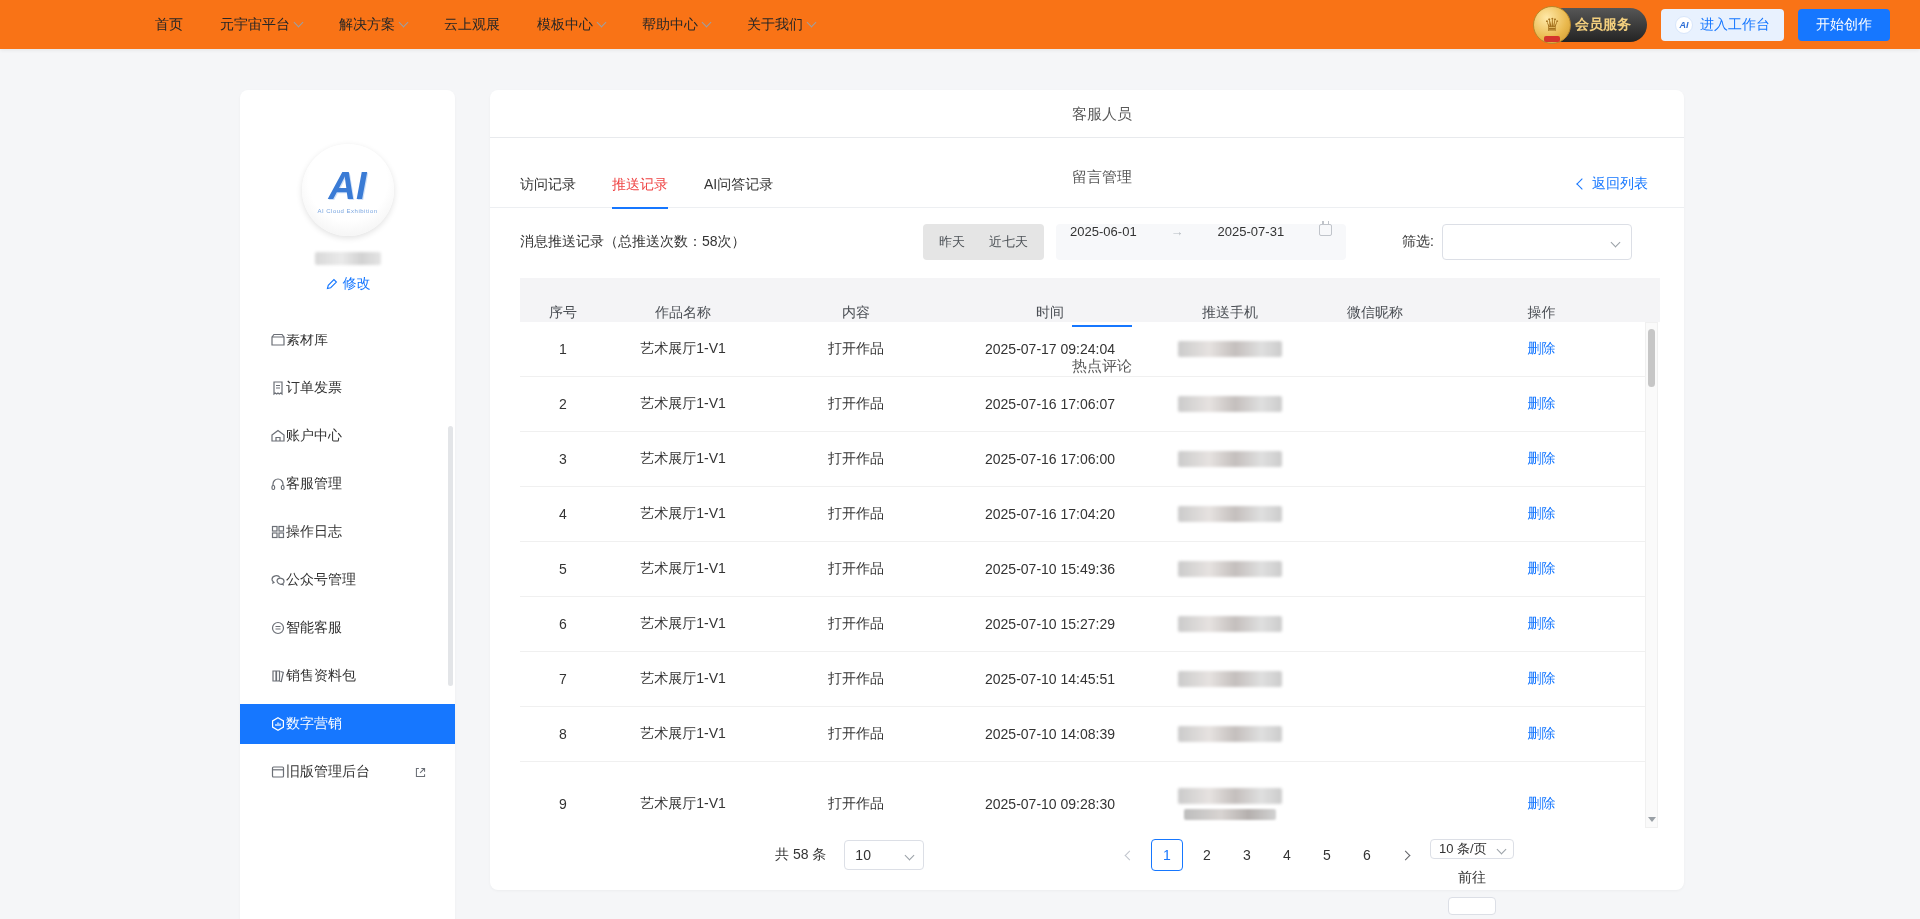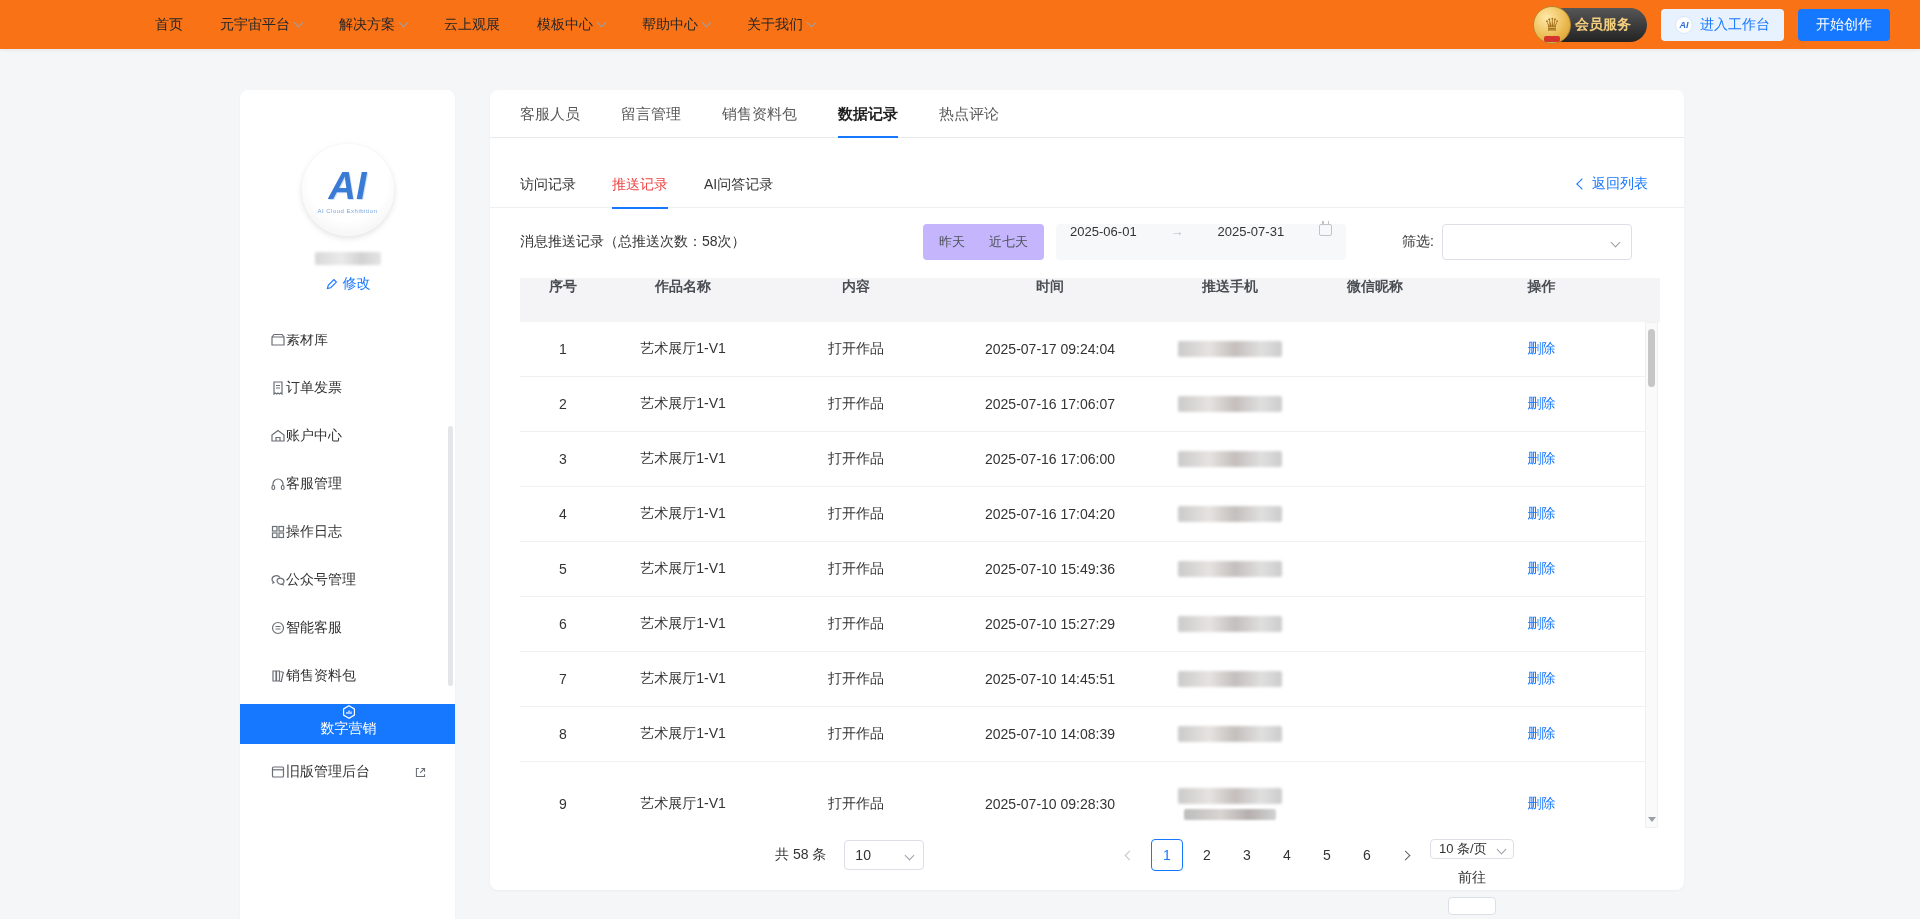--- a/index.html
+++ b/index.html
@@ -45,60 +45,60 @@
   .avatar .sub { font-size:6px; color:#7aa6e0; margin-top:3px; letter-spacing:.5px; }
   .user-redact { margin:16px auto 0; width:66px; height:13px; border-radius:2px;
                  background:linear-gradient(90deg,#d8d8d8,#eaeaea 40%,#d2d2d2 70%,#e4e4e4); filter:blur(1.5px); }
   .edit-link { margin:10px auto 0; width:fit-content; color:#1677ff; font-size:14px; cursor:pointer;
                display:flex; align-items:center; gap:5px; }
   .menu { position:absolute; top:244px; left:0; right:0; bottom:0; overflow:hidden; }
   .menu-list { margin-top:-14px; }
   .menu-item { height:40px; margin-bottom:8px; display:flex; align-items:center; 
                padding:0 28px 0 30px; color:#333; cursor:pointer; }
   .menu-item svg { flex:0 0 auto; stroke:#6b6f76; }
-  .menu-item.active { background:#1677ff; color:#fff; margin-bottom:8px;flex-direction:column; }
+  .menu-item.active { background:#1677ff; color:#fff; margin-bottom:8px; }
   .menu-item.active svg { stroke:#fff; }
   .menu-item .ext { margin-left:auto; }
   .side-scroll { position:absolute; right:2px; top:336px; width:5px; height:260px; border-radius:3px; background:#e3e5e8; }
   
   .main-card { position:absolute; left:490px; top:90px; width:1194px; height:800px; background:#fff;
                border-radius:8px; box-shadow:0 1px 3px rgba(0,0,0,.04); }
   .tabs-row { position:absolute; top:0; left:0; right:0; height:48px; border-bottom:1px solid #e8eaed;
-              display:flex; align-items:center; gap:41px; padding-left:30px; }
+              display:flex; align-items:center; gap:15px; padding-left:30px;flex-direction:column; }
   .tab { font-size:15px; color:#595959; cursor:pointer; position:relative; height:48px; line-height:48px; }
   .tab.active { color:#1f1f1f; font-weight:bold; }
   .tab.active::after { content:""; position:absolute; left:0; right:0; bottom:0; height:2px; background:#1677ff; }
   .subtabs-row { position:absolute; top:70px; left:0; right:0; height:48px; border-bottom:1px solid #edeff2;
                  display:flex; align-items:center; gap:36px; padding-left:30px; }
   .subtab { font-size:14px; color:#333; cursor:pointer; position:relative; height:48px; line-height:48px; }
   .subtab.active { color:#ef4444; }
   .subtab.active::after { content:""; position:absolute; left:0; right:0; bottom:-1px; height:2px; background:#1677ff; }
   .back-link { position:absolute; right:36px; top:70px; height:48px; display:flex; align-items:center; gap:6px;
                color:#1677ff; cursor:pointer; }
   .chev-left { width:8px; height:8px; border-left:1.5px solid #1677ff; border-bottom:1.5px solid #1677ff;
                transform:rotate(45deg); display:inline-block; }
   
   .filter-row { position:absolute; top:132px; left:30px; right:52px; height:40px; display:flex; align-items:center; }
   .summary { font-size:14px; color:#333; }
   .filter-controls { margin-left:auto; display:flex; align-items:center; }
-  .quick-group { background:#c4b5fd; border-radius:4px; height:36px; display:flex; align-items:center; padding:0 4px; }
+  .quick-group { background:#e5e5e5; border-radius:4px; height:36px; display:flex; align-items:center; padding:0 4px; }
   .quick-btn { padding:0 12px; height:28px; line-height:28px; font-size:13px; color:#4e5358; cursor:pointer; border-radius:3px; }
   .date-box { margin-left:12px; width:290px; height:36px; background:#f7f8fa; border-radius:4px;
               display:flex; align-items:flex-start; padding:0 14px; font-size:13px; color:#333; cursor:pointer;gap:12px; }
   .date-box .arrow { color:#b7bcc2; margin:0 22px; font-size:13px; }
   .cal-icon { margin-left:auto; width:13px; height:12px; border:1.2px solid #c0c4ca; border-radius:2px; position:relative; }
   .cal-icon::before { content:""; position:absolute; top:-4px; left:2px; width:1.5px; height:4px; background:#c0c4ca; }
   .cal-icon::after  { content:""; position:absolute; top:-4px; right:2px; width:1.5px; height:4px; background:#c0c4ca; }
   .filter-label { margin-left:56px; font-size:14px; color:#333; }
   .filter-select { margin-left:8px; width:190px; height:36px; border:1px solid #dcdfe6; border-radius:4px;
                    display:flex; align-items:center; justify-content:flex-end; padding:0 12px; cursor:pointer; background:#fff; }
   .filter-select .chev { margin:0; }
   
   .tbl-header { position:absolute; top:188px; left:30px; width:1140px; height:44px; background:#f4f4f6;
-                display:flex; align-items:flex-start; font-weight:bold; color:#4a4e54; font-size:14px; }
+                display:flex; align-items:flex-end; font-weight:normal; color:#4a4e54; font-size:14px; }
   .cell { display:flex; align-items:center; justify-content:center; text-align:center; }
   .c1{width:86px}.c2{width:154px}.c3{width:192px}.c4{width:196px}.c5{width:164px}.c6{width:126px}.c7{width:207px}
   .tbl-body { position:absolute; top:232px; left:30px; width:1125px; height:506px; overflow:hidden; }
   .trow { height:55px; display:flex; align-items:center; border-bottom:1px solid #f0f0f0; font-size:14px; color:#333; }
   .trow.tall { height:84px; }
   .redact { width:104px; height:16px; border-radius:2px; display:inline-block;
             background:linear-gradient(90deg,#cbcbcb,#e6e2e0 30%,#c4bfbd 55%,#dfdfdf 80%,#cccccc); filter:blur(1.6px); }
   .phone-extra { display:none; }
   .trow.tall .phone-cell { flex-direction:column; justify-content:center; gap:5px; }
   .trow.tall .phone-extra { display:block; width:92px; height:11px; border-radius:2px;

